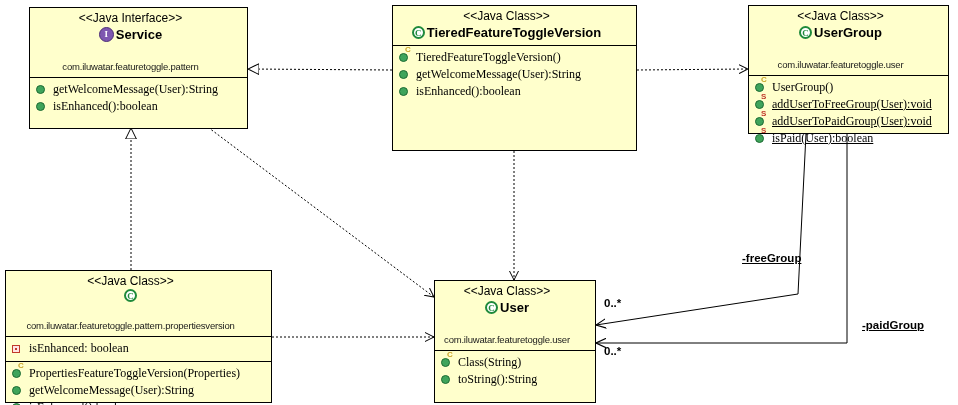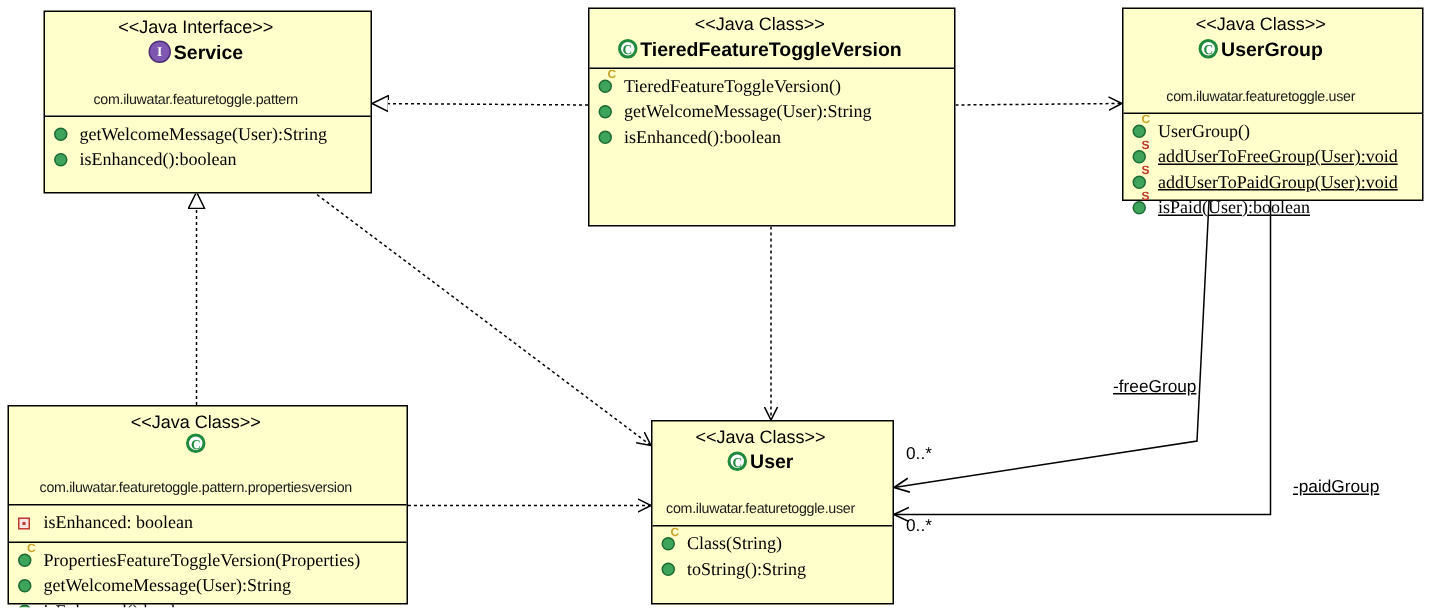--- a/index.html
+++ b/index.html
@@ -156,20 +156,21 @@
     flex: 0 0 auto;
   }
 
   
   .edge-label {
     position: absolute;
     font-size: 11.5px;
     color: #000;
     white-space: nowrap;
     z-index: 6;
+    font-weight: bold;
   }
   .edge-label.underline { text-decoration: underline; }
 </style>
 </head>
 <body>
 
 <div id="canvas">
 
   <svg id="edges" viewBox="0 0 958 405" width="958" height="405">
     <defs>

